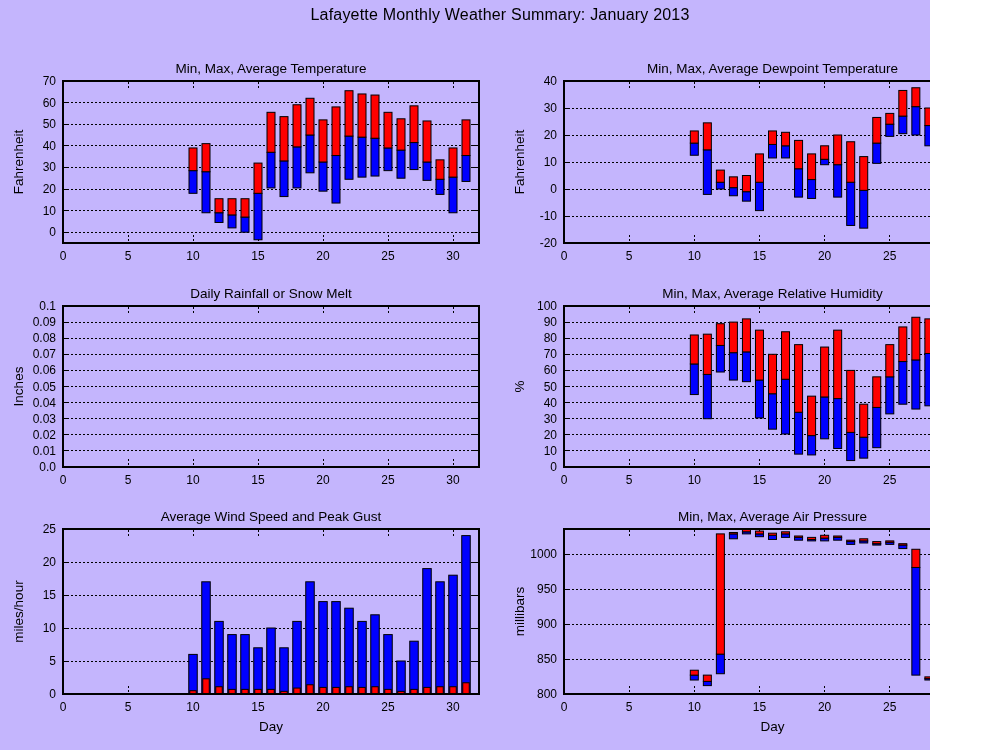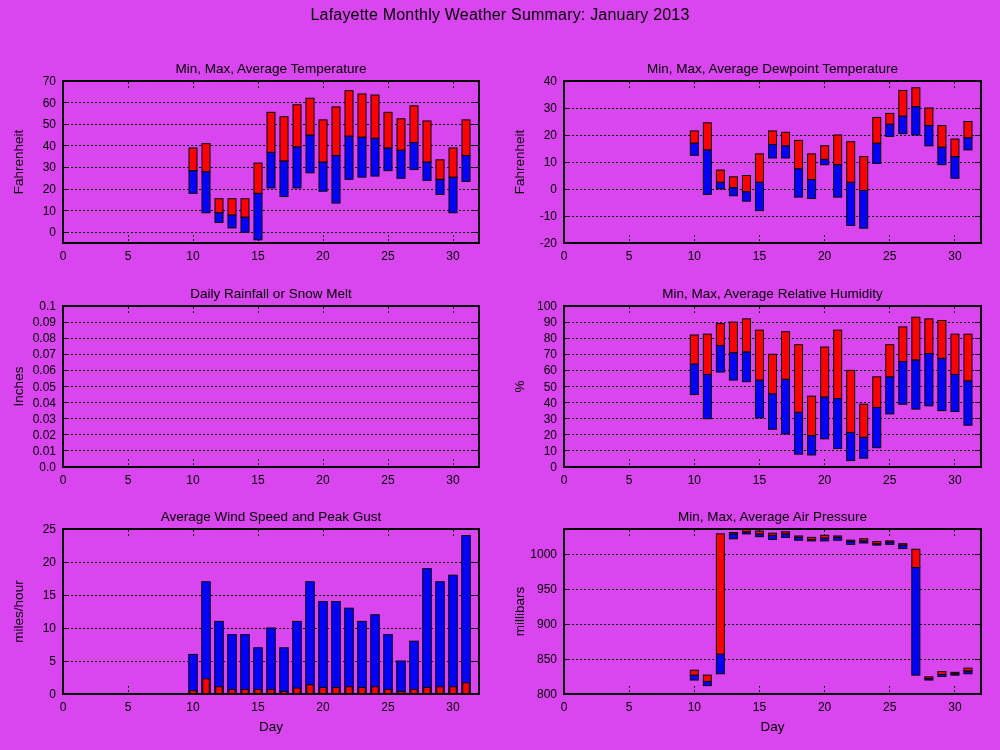--- a/index.html
+++ b/index.html
@@ -1,17 +1,17 @@
 <!DOCTYPE html>
 <html><head>
 <meta charset="utf-8">
 <style>
   html,body{margin:0;padding:0;background:#ffffff;}
   #figure{
-    position:relative;width:1000px;height:750px;background:#d946ef;
+    position:relative;width:930px;height:750px;background:#c4b5fd;
     font-family:"Liberation Sans","DejaVu Sans",sans-serif;color:#000;overflow:hidden;
   }
   #figure-title{
     position:absolute;top:6px;left:0;width:1000px;text-align:center;
     font-size:16px;letter-spacing:0.2px;color:#000;
   }
   svg text{font-family:"Liberation Sans","DejaVu Sans",sans-serif;fill:#000;}
   .tick-label{font-size:12px;}
   .chart-title{font-size:13.5px;}
   .axis-label{font-size:13.5px;}

